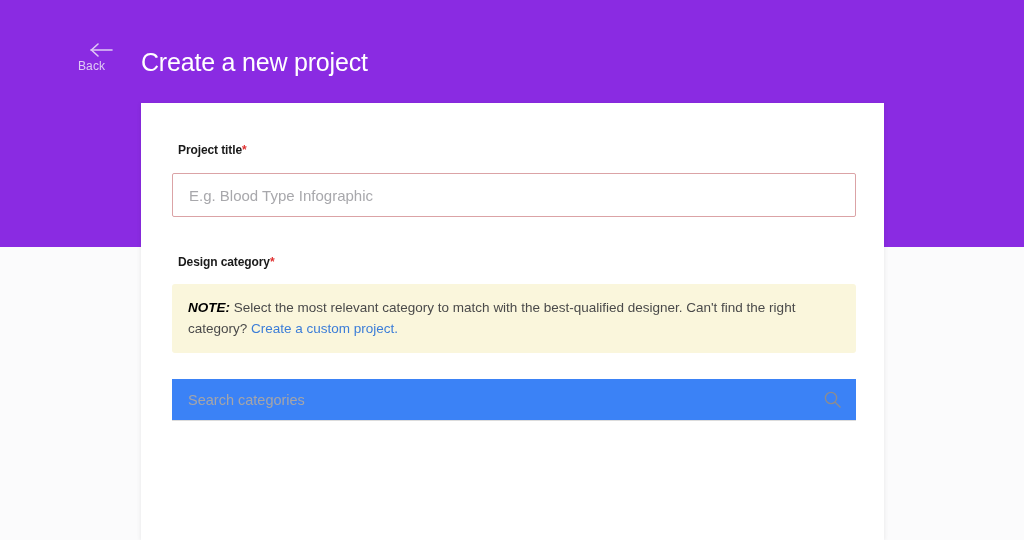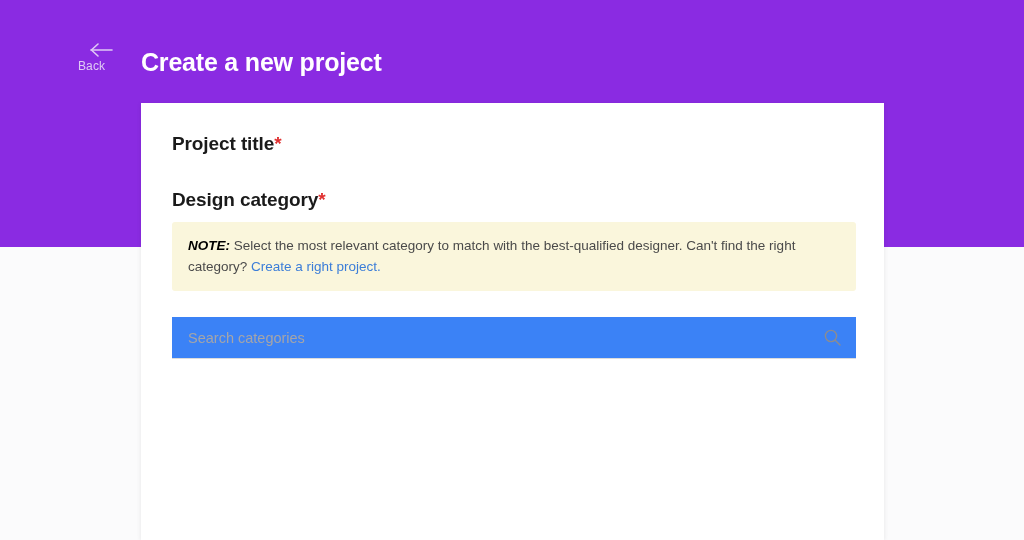--- a/index.html
+++ b/index.html
@@ -47,21 +47,21 @@
     color: #e0c9f5;
     letter-spacing: 0.1px;
   }
 
   .page-title {
     position: absolute;
     left: 141px;
     top: 45px;
     font-size: 25px;
     line-height: 34px;
-    font-weight: bold;
+    font-weight: normal;
     color: #ffffff;
     letter-spacing: -0.2px;
     white-space: nowrap;
   }
 
   
   .card {
     position: absolute;
     left: 141px;
     top: 103px;
@@ -74,26 +74,26 @@
 
   .card-inner {
     position: absolute;
     left: 31px;
     top: 30px;
     width: 684px;
   }
 
   
   .field-label {
-    font-size: 19px;
+    font-size: 12px;
     line-height: 22px;
     font-weight: bold;
     color: #1a1a1a;
     letter-spacing: -0.1px;
-    margin: 0;
+    margin: 6px;
   }
   .req-star {
     color: #e03131;
     font-weight: bold;
   }
 
   
   .title-input-wrap {
     margin-top: 12px;
   }
@@ -205,27 +205,30 @@
   <div class="page-title">Create a new project</div>
 </div>
 
 <div class="card">
   <div class="card-inner">
 
     <div class="field-label">
       <span>Project title</span><span class="req-star">*</span>
     </div>
 
+    <div class="title-input-wrap">
+      <input class="title-input" type="text" placeholder="E.g. Blood Type Infographic" style="">
+    </div>
 
     <div class="field-label design-category-label">
       <span>Design category</span><span class="req-star">*</span>
     </div>
 
     <div class="note-box">
-      <span class="note-strong">NOTE:</span><span> Select the most relevant category to match with the best-qualified designer. Can't find the right category? </span><a class="note-link">Create a right project.</a>
+      <span class="note-strong">NOTE:</span><span> Select the most relevant category to match with the best-qualified designer. Can't find the right category? </span><a class="note-link">Create a custom project.</a>
     </div>
 
     <div class="search-wrap">
       <input class="search-input" type="text" placeholder="Search categories" style="">
       <span class="search-icon">
         <svg width="19" height="19" viewBox="0 0 19 19" fill="none">
           <circle cx="8" cy="8" r="5.6" stroke="#8c8c90" stroke-width="1.4"></circle>
           <path d="M12.2 12.2 L17 17" stroke="#8c8c90" stroke-width="1.4" stroke-linecap="round"></path>
         </svg>
       </span>

